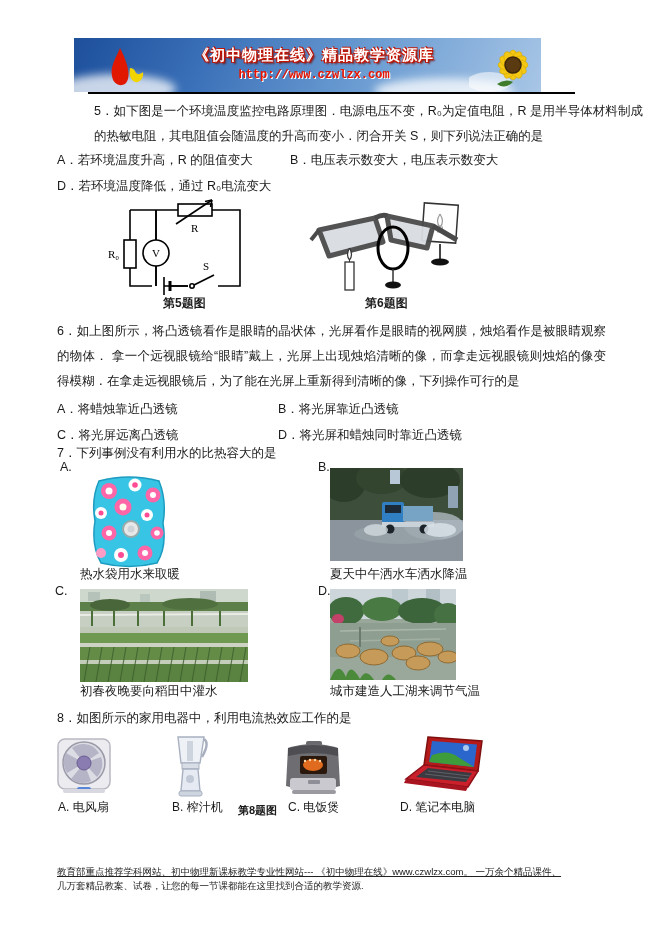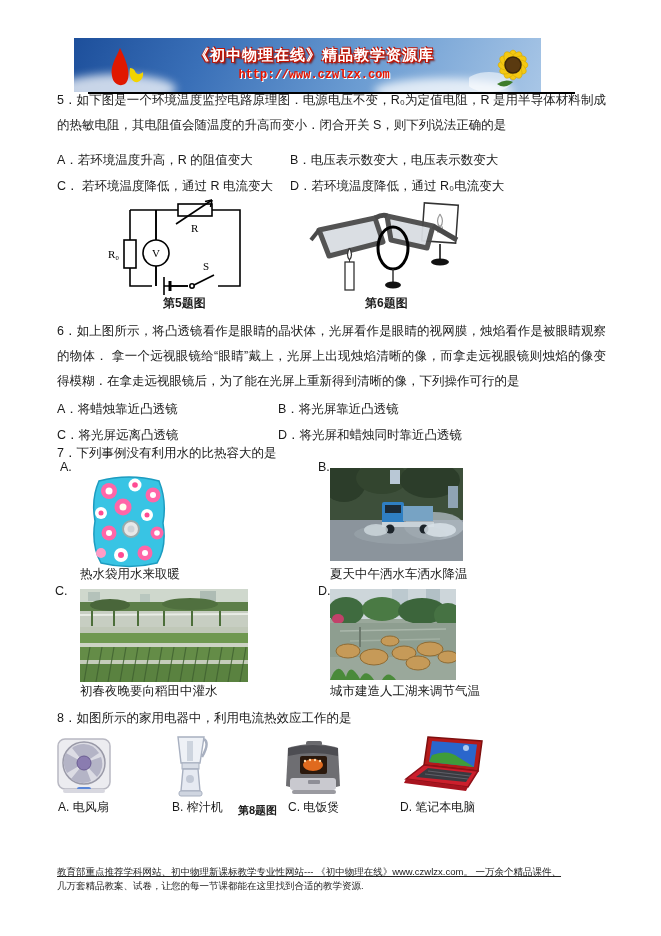--- a/index.html
+++ b/index.html
@@ -59,28 +59,27 @@
           <ellipse rx="6" ry="15" transform="rotate(150)"></ellipse>
         </g>
         <circle r="8" fill="#5a3a10"></circle>
         <circle r="8" fill="none" stroke="#3c2708" stroke-width="1.5"></circle>
       </g>
       <path d="M28,46 Q36,40 44,44 Q36,52 28,46Z" fill="#3f7d2c"></path>
     </svg>
   </div>
   <div class="banner-rule"></div>
 
-  <div class="stem" style="top:88px;">5．如下图是一个环境温度监控电路原理图．电源电压不变，R₀为定值电阻，R 是用半导体材料制成的热敏电阻，其电阻值会随温度的升高而变小．闭合开关 S，则下列说法正确的是</div>
+  <div class="stem" style="top:99px;margin-left:37px;">5．如下图是一个环境温度监控电路原理图．电源电压不变，R₀为定值电阻，R 是用半导体材料制成的热敏电阻，其电阻值会随温度的升高而变小．闭合开关 S，则下列说法正确的是</div>
   <div class="optgrid" style="top:147px;">
     <div class="optrow">
       <div class="q5col">A．若环境温度升高，R 的阻值变大</div>
       <div>B．电压表示数变大，电压表示数变大</div>
     </div>
     <div class="optrow">
-      <div class="q5col">C． 若环境温度降低，通过 R 电流变大</div>
       <div>D．若环境温度降低，通过 R₀电流变大</div>
     </div>
   </div>
 
   <svg class="photo" style="left:100px;top:198px;" width="160" height="98" viewBox="0 0 160 98">
     <g stroke="#000" stroke-width="1.6" fill="none">
 
       <path d="M30,12 H78 M112,12 H140 V88 H118 M88,88 H64 M52,88 H30 V12"></path>
 
       <rect x="24" y="42" width="12" height="28" fill="#fff"></rect>

